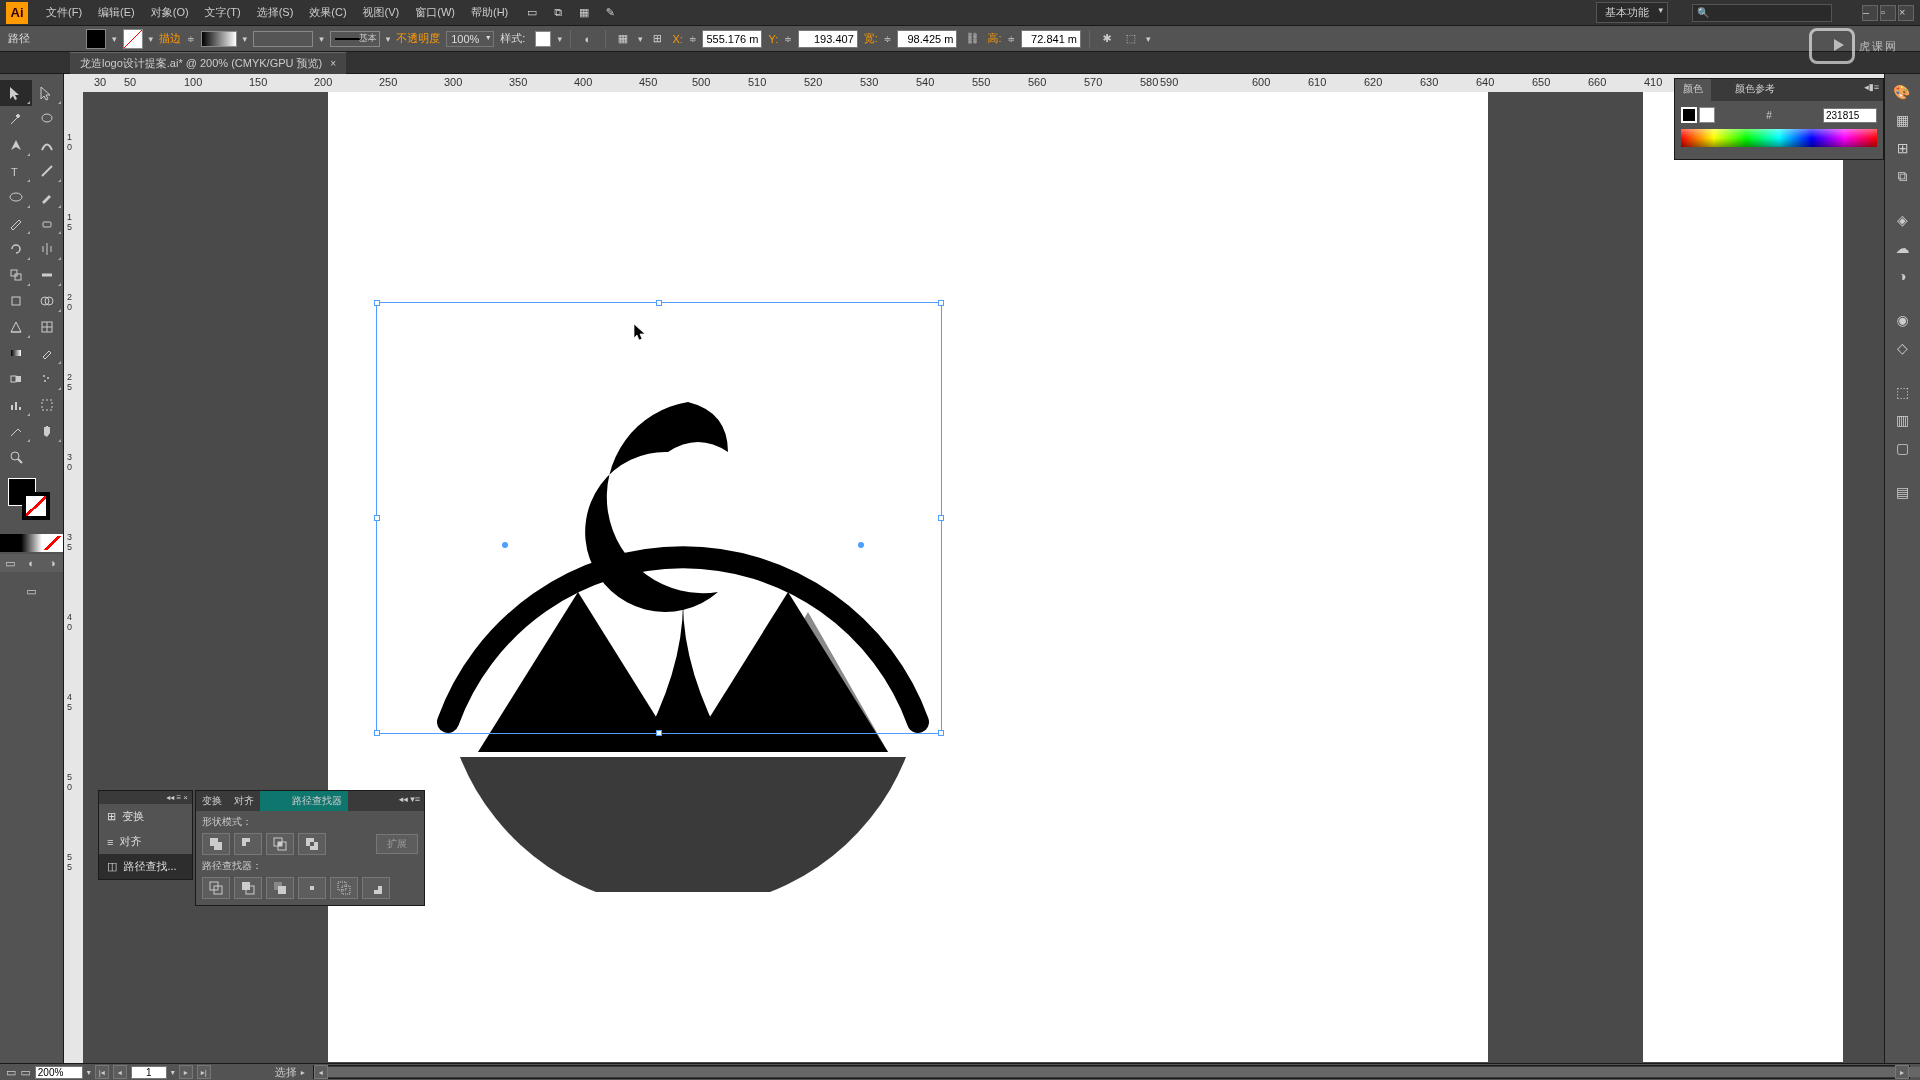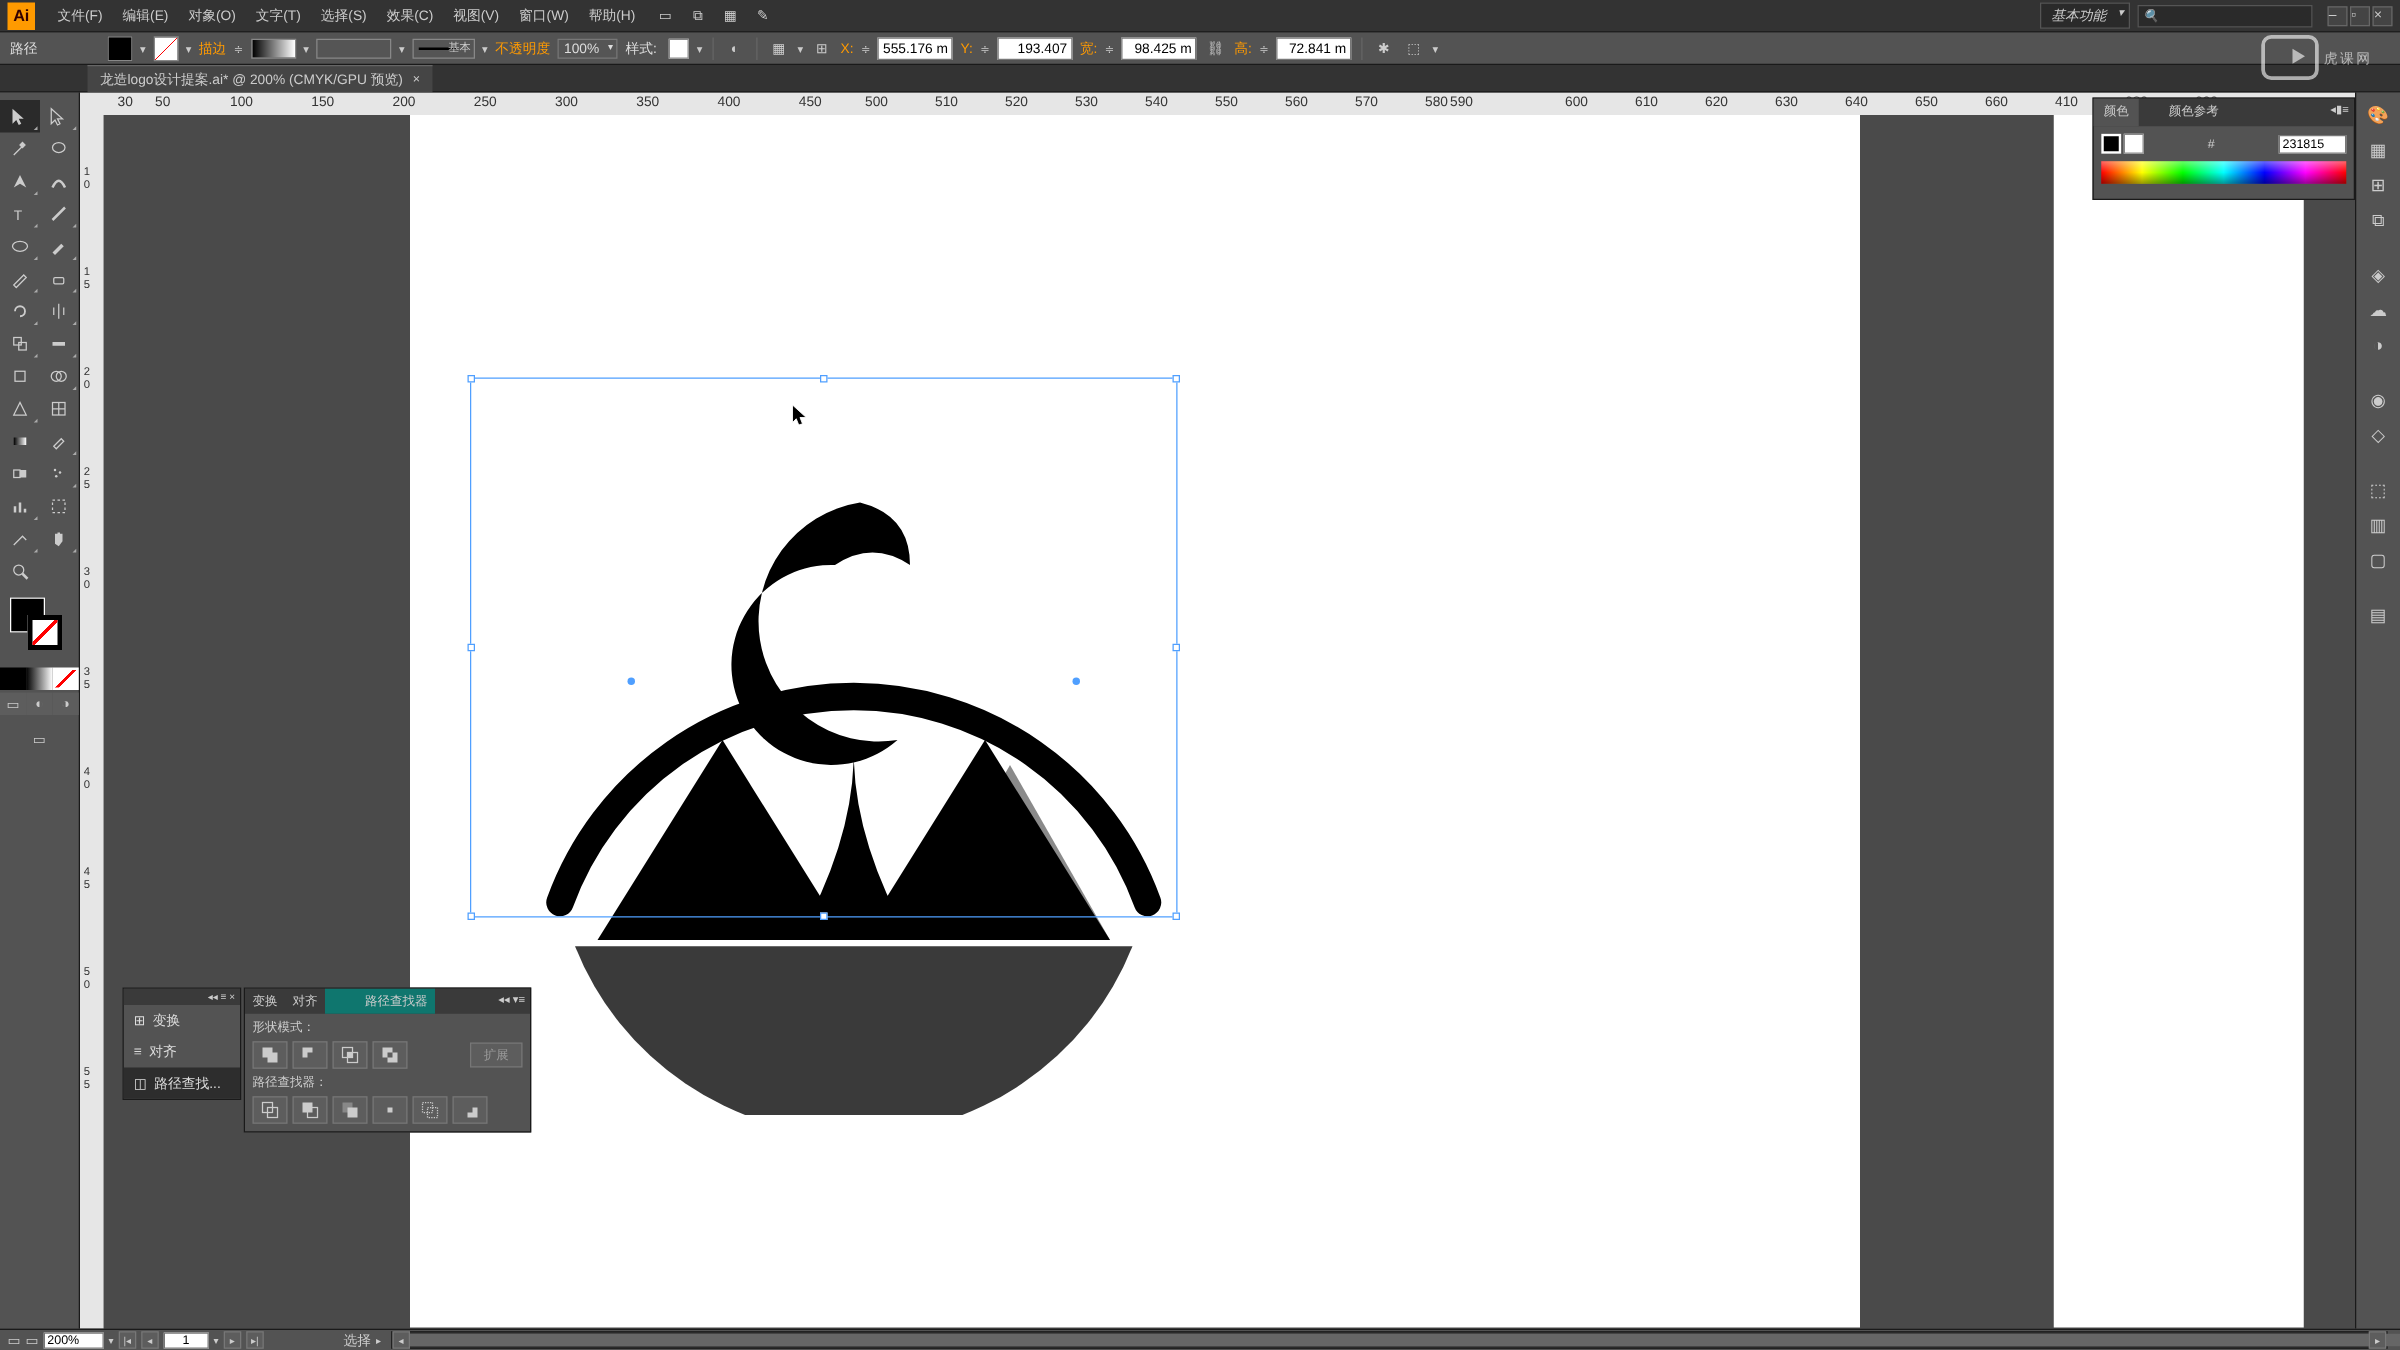--- a/index.html
+++ b/index.html
@@ -2,21 +2,21 @@
 <html><head>
 <meta charset="utf-8">
 <style>
 * { margin: 0; padding: 0; box-sizing: border-box; font-family: "Microsoft YaHei", sans-serif; font-size: 11px; }
 body { background: #333333; color: #ccc; overflow: hidden; width: 1920px; height: 1080px; position: relative; }
 
 
 .menu-bar { background: #333333; height: 26px; display: flex; align-items: center; padding: 0 6px; border-bottom: 1px solid #1a1a1a; }
 .ai-logo { width: 22px; height: 22px; background: #ff9a00; color: #330000; display: flex; align-items: center; justify-content: center; font-weight: bold; font-size: 13px; margin-right: 10px; }
 .menu-bar .menu-item { padding: 0 8px; color: #ccc; cursor: pointer; }
-.menu-right { margin-left: auto; display: flex; align-items: center; gap: 6px; font-style: italic; }
+.menu-right { margin-left: auto; display: flex; align-items: center; gap: 24px; }
 .menu-dropdown { background: #2a2a2a; border: 1px solid #555; padding: 2px 18px 2px 8px; color: #ccc; position: relative; }
 .menu-dropdown::after { content: "▾"; position: absolute; right: 4px; font-size: 9px; }
 .search-box { background: #2a2a2a; border: 1px solid #555; width: 140px; height: 18px; display: flex; align-items: center; padding: 0 4px; }
 .win-controls { display: flex; gap: 2px; margin-left: 6px; }
 .win-btn { width: 16px; height: 16px; background: #444; border: 1px solid #666; }
 
 
 .control-bar { background: #535353; height: 26px; display: flex; align-items: center; padding: 0 8px; gap: 6px; border-bottom: 1px solid #1a1a1a; }
 .cb-label { color: #ddd; margin-right: 4px; }
 .cb-swatch { width: 20px; height: 20px; border: 1px solid #888; }

